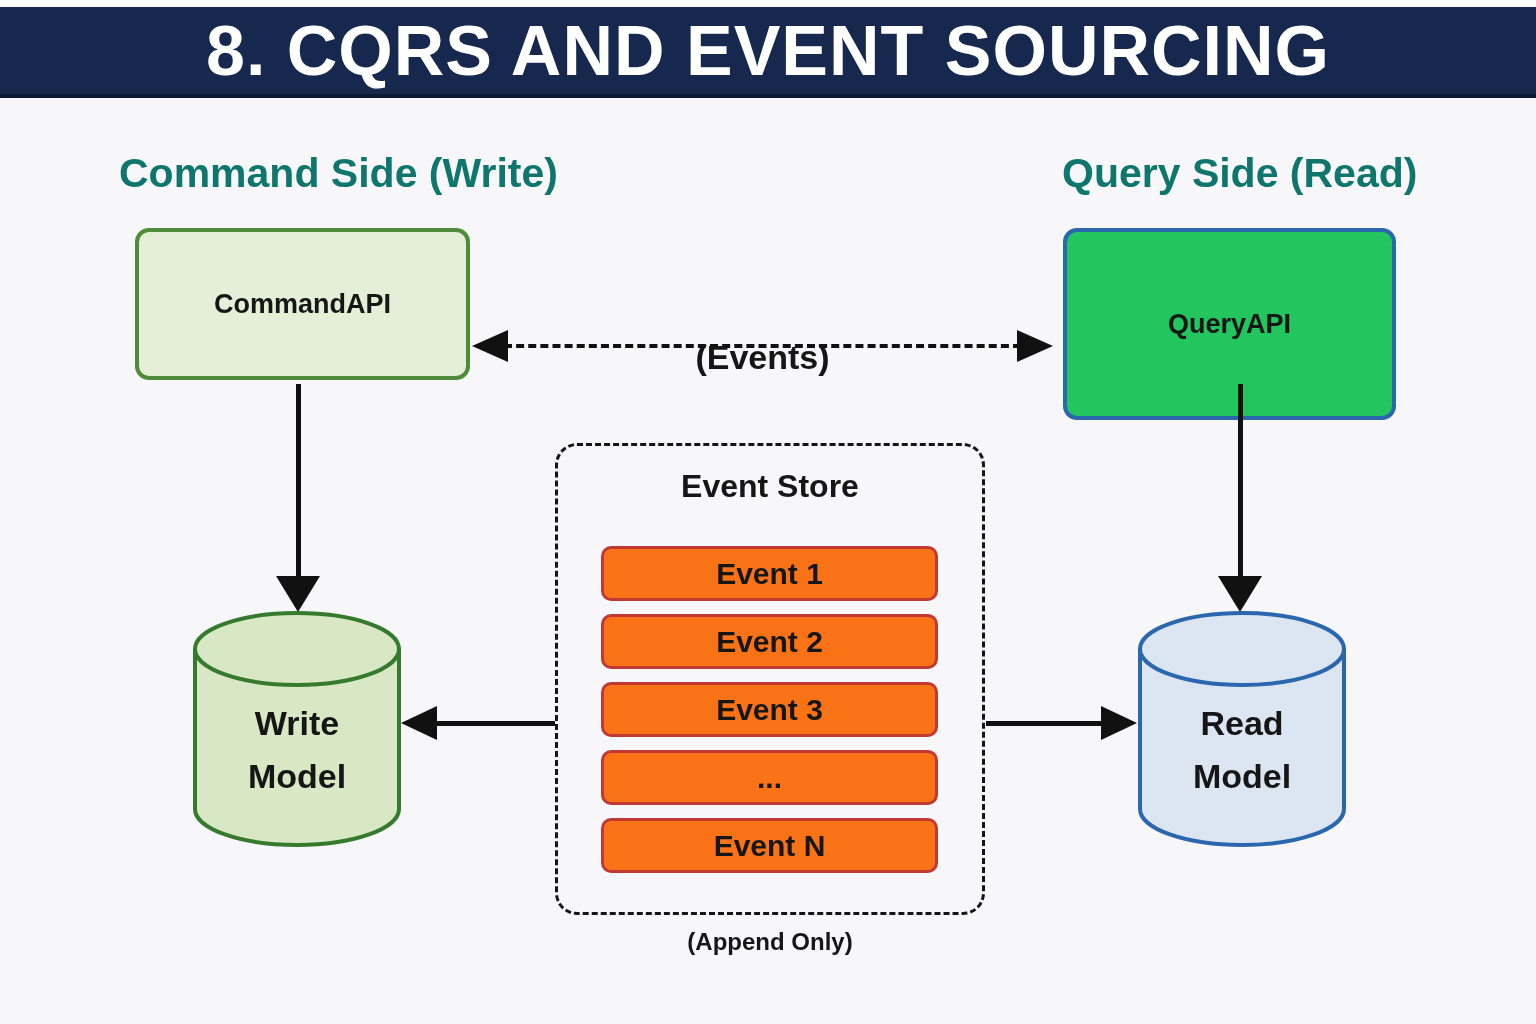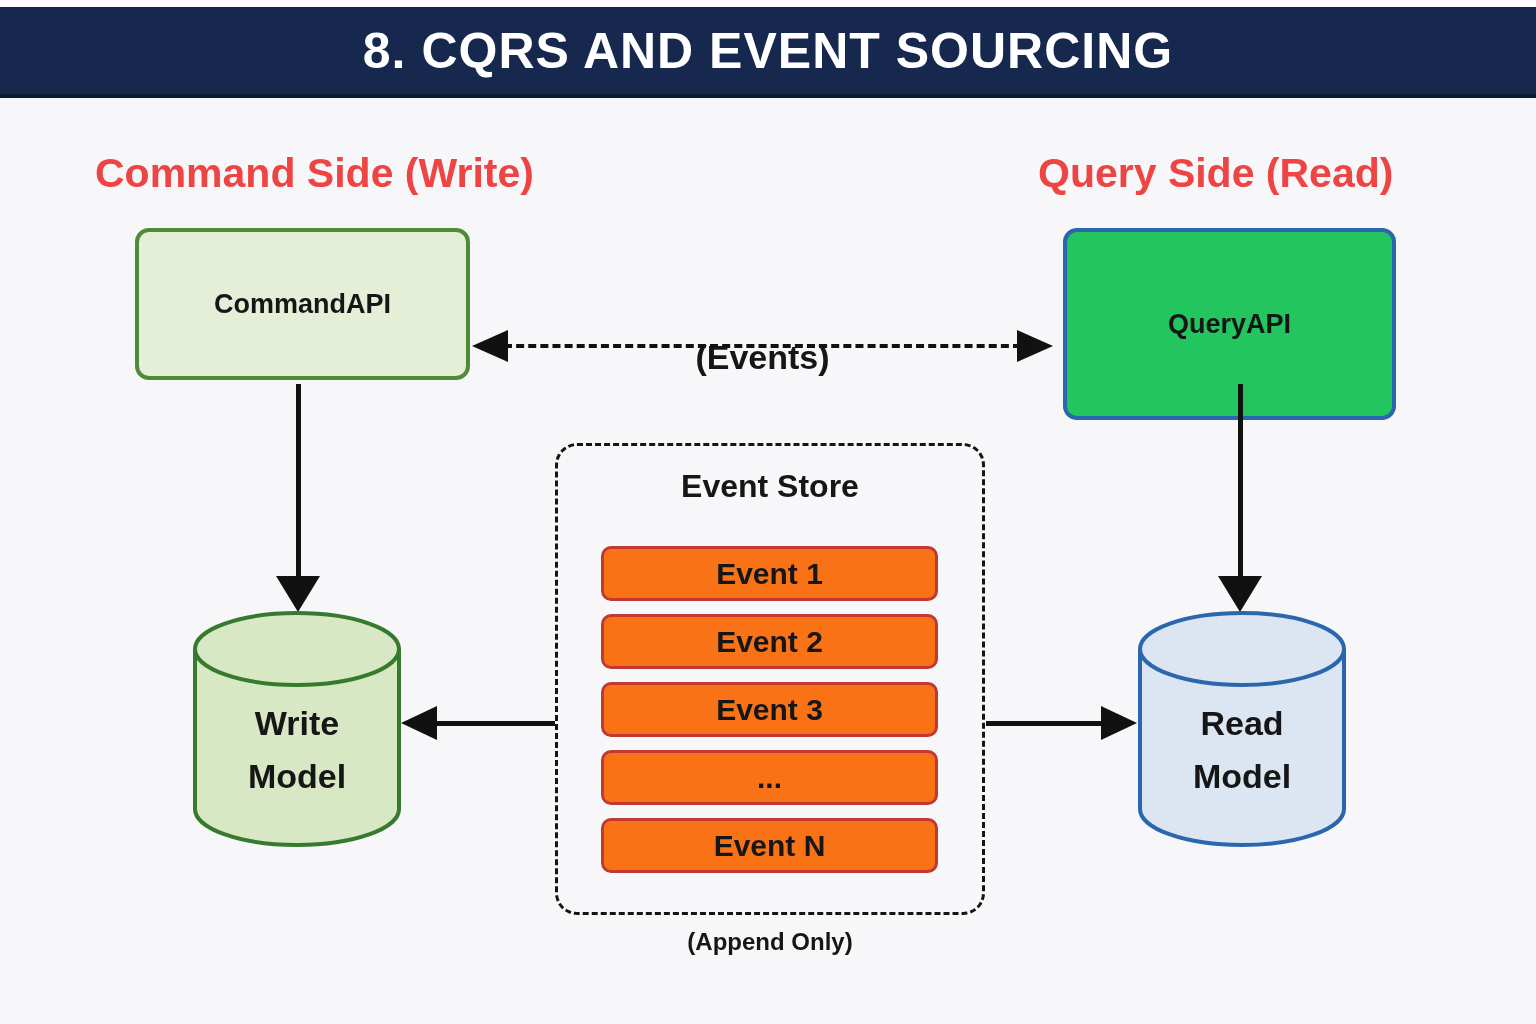--- a/index.html
+++ b/index.html
@@ -15,26 +15,26 @@
 
   
   .top-strip { left:0; top:0; width:1536px; height:7px; background:#ffffff; }
   .header-bar {
     left:0; top:7px; width:1536px; height:91px;
     background:#16284e;
     display:flex; align-items:center; justify-content:center;
     border-bottom:4px solid #0c1a36;
   }
   .header-title {
-    color:#ffffff; font-size:50px; font-weight:bold; letter-spacing:1px;
+    color:#ffffff; font-size:70px; font-weight:bold; letter-spacing:1px;
     white-space:nowrap;
   }
 
   
-  .section-label { font-size:41px; font-weight:bold; color:#ef4444; white-space:nowrap; }
+  .section-label { font-size:41px; font-weight:bold; color:#0f766e; white-space:nowrap;margin-left:24px; }
 
   
   .api-box {
     border-radius:14px;
     display:flex; align-items:center; justify-content:center;
     font-size:27px; font-weight:bold; line-height:54px; text-align:center;
   }
   .command-api { left:135px; top:228px; width:335px; height:152px;
     background:#e5eed6; border:4px solid #4f8c39; }
   .query-api { left:1063px; top:228px; width:333px; height:192px;

